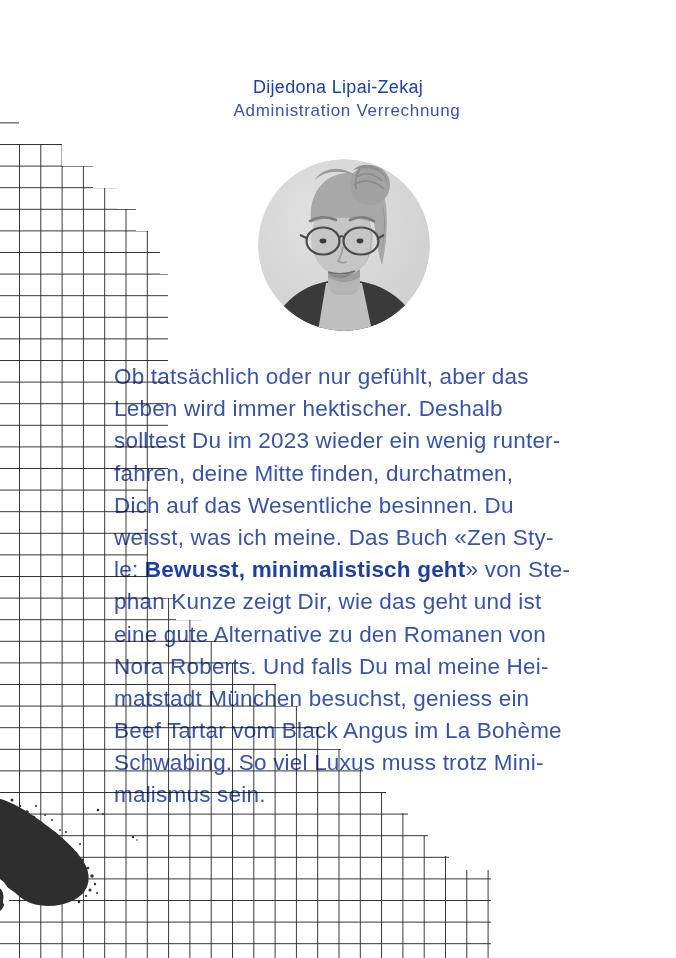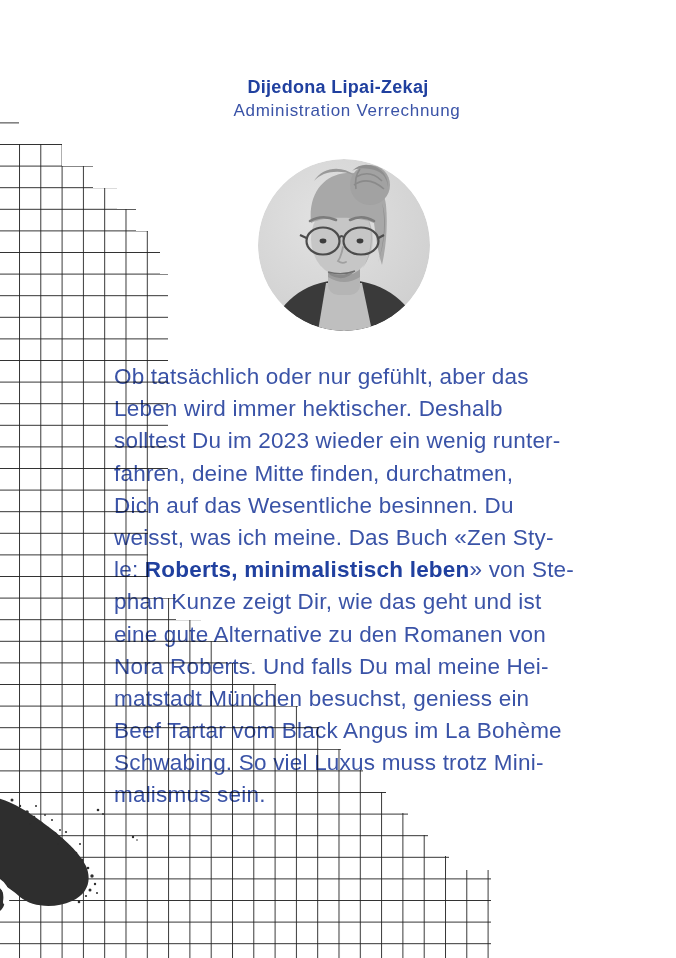--- a/index.html
+++ b/index.html
@@ -4,21 +4,21 @@
 <style>
   html,body{margin:0;padding:0;background:#888;}
   .page{
     position:relative; width:676px; height:958px; margin:0 auto;
     background:#ffffff; overflow:hidden;
     font-family:"Liberation Sans", sans-serif;
   }
   
   .header{position:absolute; top:77px; left:0; width:676px; text-align:center;}
   .name{
-    font-size:18px; font-weight:700; color:#20409f; letter-spacing:0.3px;
+    font-size:18px; font-weight:400; color:#20409f; letter-spacing:0.3px;
     margin-bottom:3px;
   }
   .role{
     font-size:17px; font-weight:400; color:#3a53a7; letter-spacing:0.7px;padding-left:18px;
   }
   
   .avatar{
     position:absolute; left:258px; top:159px; width:172px; height:172px;
     border-radius:50%; overflow:hidden; z-index:1;
   }
@@ -95,21 +95,21 @@
     </svg>
   </div>
 
   <div class="body-text">
     <div class="ln"><span>Ob tatsächlich oder nur gefühlt, aber das</span><span class="b"></span><span></span></div>
     <div class="ln"><span>Leben wird immer hektischer. Deshalb</span><span class="b"></span><span></span></div>
     <div class="ln"><span>solltest Du im 2023 wieder ein wenig runter-</span><span class="b"></span><span></span></div>
     <div class="ln"><span>fahren, deine Mitte finden, durchatmen,</span><span class="b"></span><span></span></div>
     <div class="ln"><span>Dich auf das Wesentliche besinnen. Du</span><span class="b"></span><span></span></div>
     <div class="ln"><span>weisst, was ich meine. Das Buch «Zen Sty-</span><span class="b"></span><span></span></div>
-    <div class="ln"><span>le: </span><span class="b">Roberts, minimalistisch leben</span><span>» von Ste-</span></div>
+    <div class="ln"><span>le: </span><span class="b">Bewusst, minimalistisch geht</span><span>» von Ste-</span></div>
     <div class="ln"><span>phan Kunze zeigt Dir, wie das geht und ist</span><span class="b"></span><span></span></div>
     <div class="ln"><span>eine gute Alternative zu den Romanen von</span><span class="b"></span><span></span></div>
     <div class="ln"><span>Nora Roberts. Und falls Du mal meine Hei-</span><span class="b"></span><span></span></div>
     <div class="ln"><span>matstadt München besuchst, geniess ein</span><span class="b"></span><span></span></div>
     <div class="ln"><span>Beef Tartar vom Black Angus im La Bohème</span><span class="b"></span><span></span></div>
     <div class="ln"><span>Schwabing. So viel Luxus muss trotz Mini-</span><span class="b"></span><span></span></div>
     <div class="ln"><span>malismus sein.</span><span class="b"></span><span></span></div>
   </div>
 
   <svg class="deco" width="676" height="958" viewBox="0 0 676 958">

